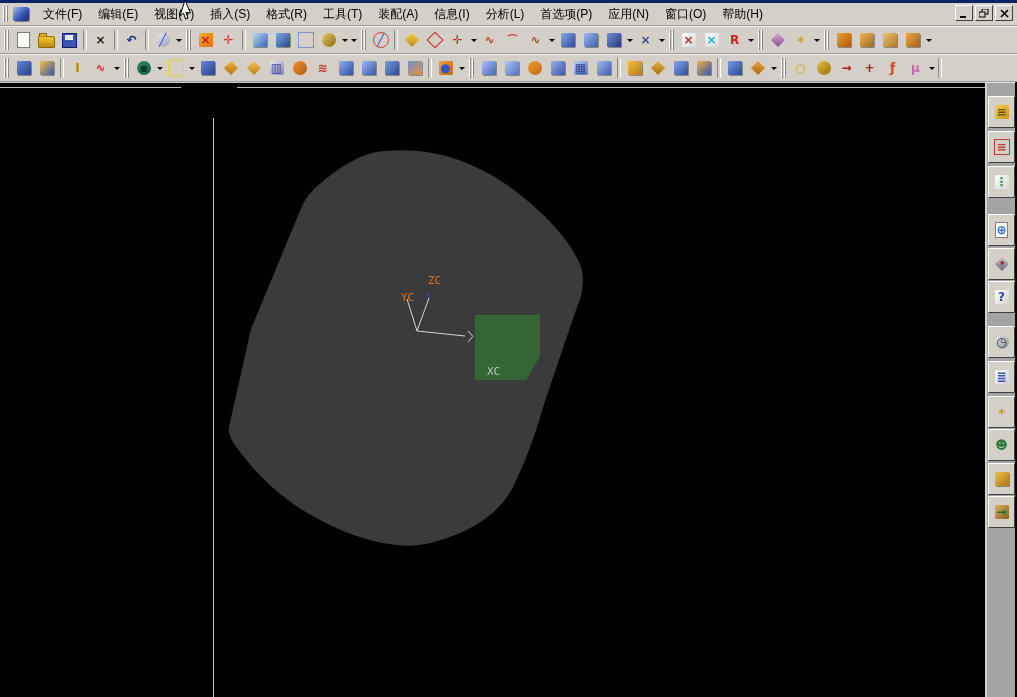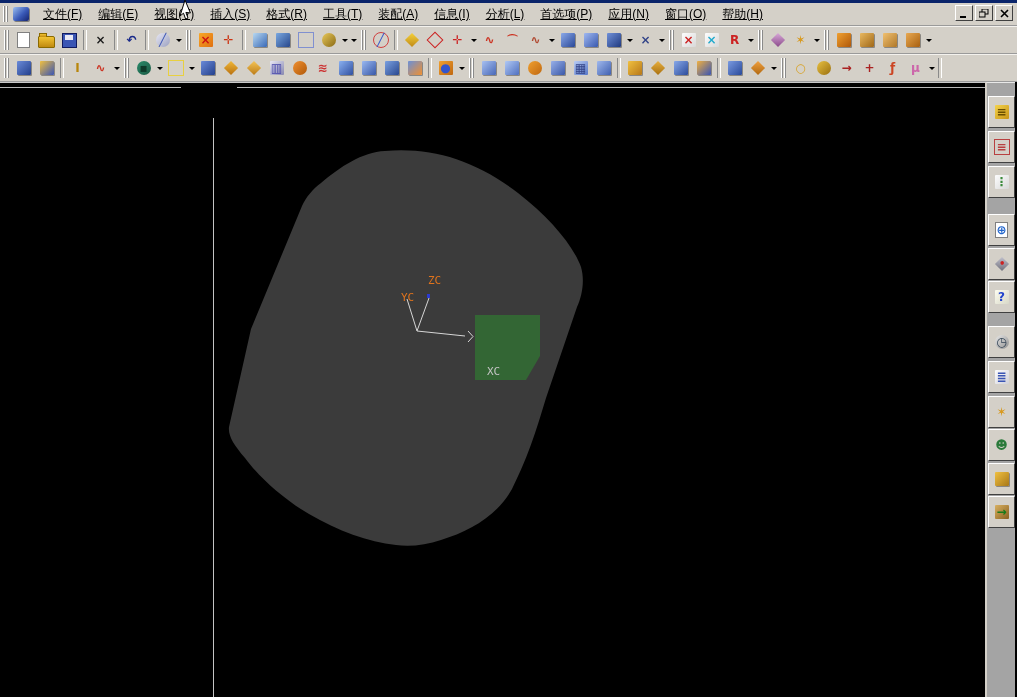--- a/index.html
+++ b/index.html
@@ -55,21 +55,21 @@
 </head>
 <body>
 
 <div class="screen">
 
   <div class="titlestrip"></div>
 
   <div class="menubar">
     <div class="grip" style="height:16px;"></div>
     <span class="appicon"></span>
-    <div style="display:flex;text-decoration:underline;">
+    <div style="display:flex;">
         <span class="menu-item">文件(F)</span>
         <span class="menu-item">编辑(E)</span>
         <span class="menu-item">视图(V)</span>
         <span class="menu-item">插入(S)</span>
         <span class="menu-item">格式(R)</span>
         <span class="menu-item">工具(T)</span>
         <span class="menu-item">装配(A)</span>
         <span class="menu-item">信息(I)</span>
         <span class="menu-item">分析(L)</span>
         <span class="menu-item">首选项(P)</span>

